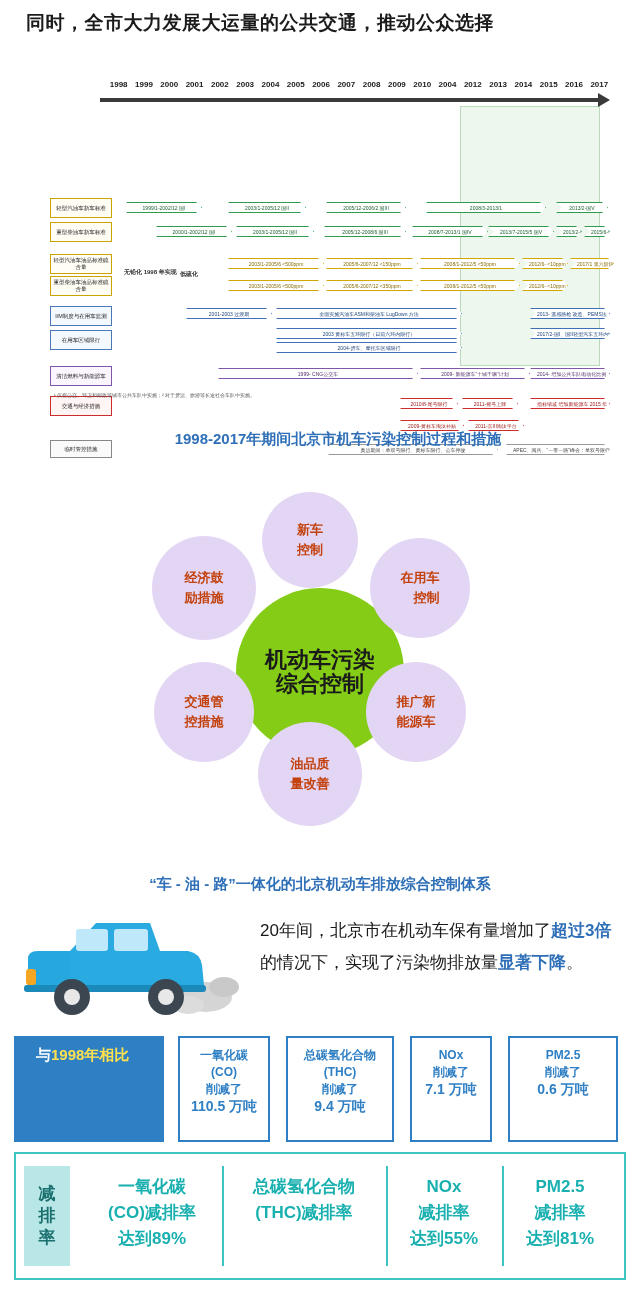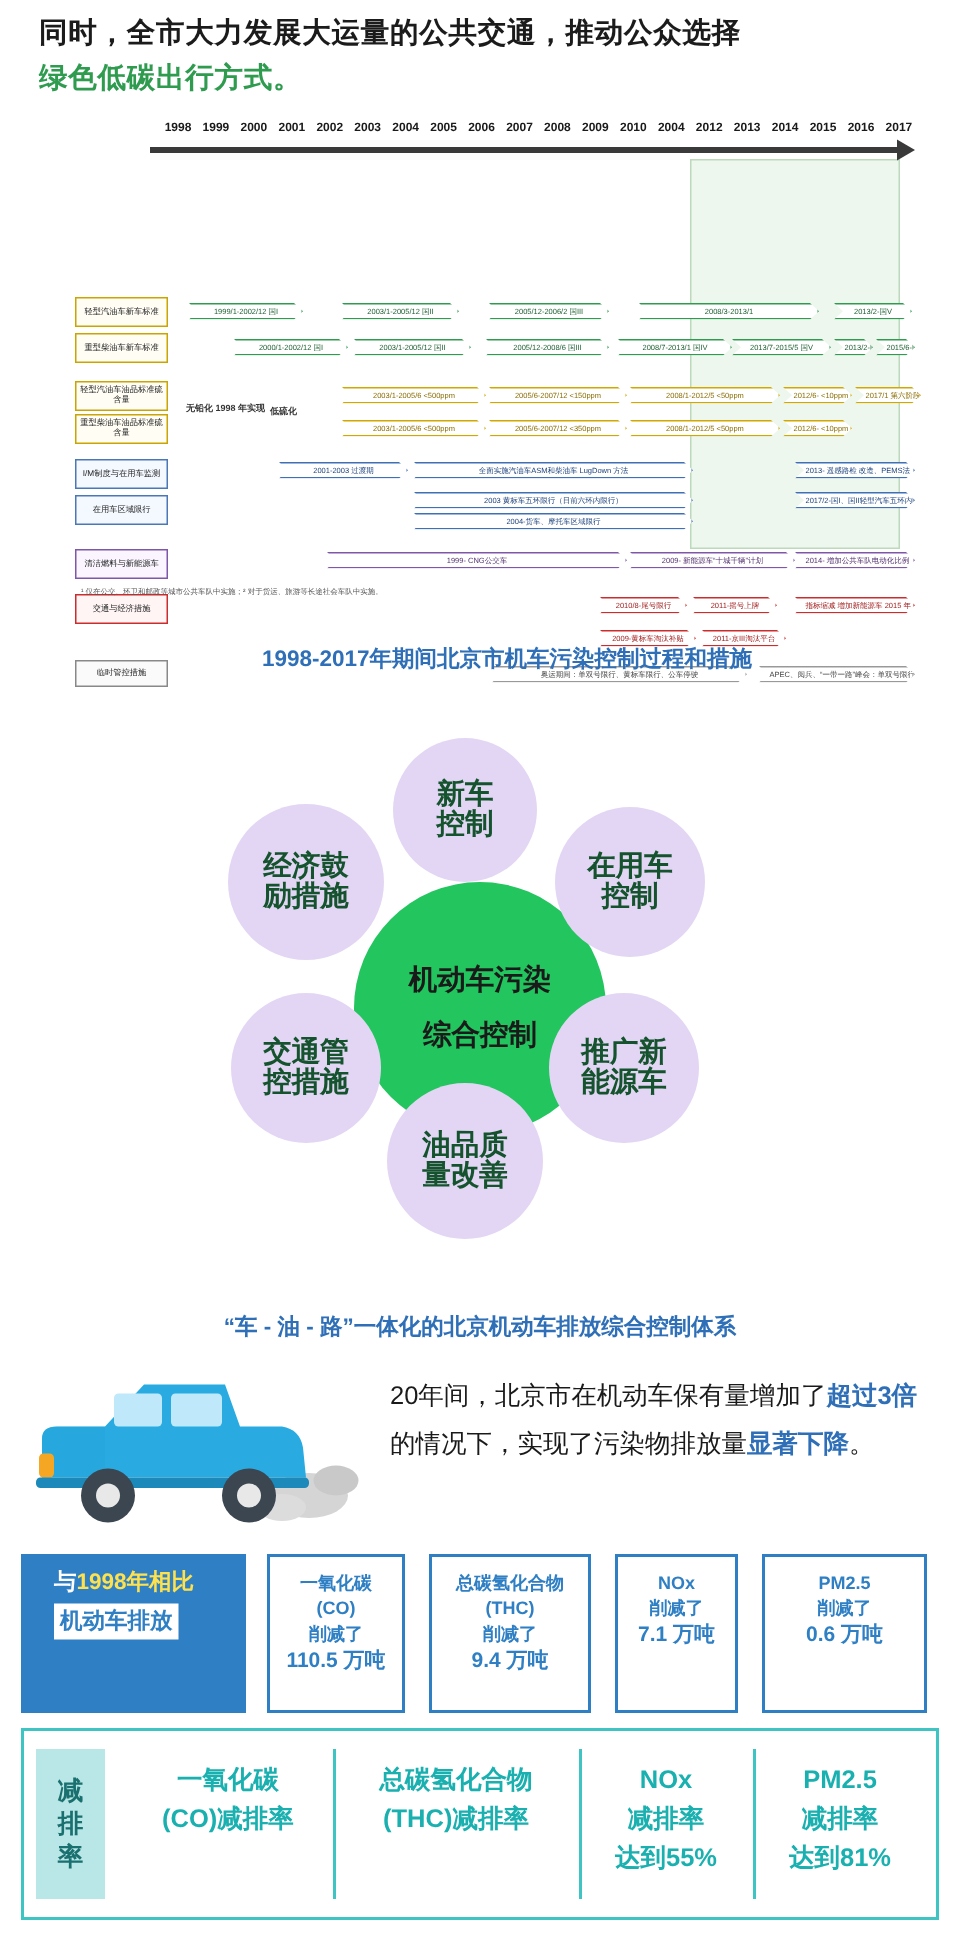--- a/index.html
+++ b/index.html
@@ -107,32 +107,32 @@
 
   
   .flower {
     position: absolute; left: 0; top: 470px; width: 640px; height: 380px;
   }
   .petal {
     position: absolute;
     border-radius: 50%;
     background: #e3d6f4;
     display: flex; align-items: center; justify-content: center;
-    text-align: center;
-    font-size: 19px; font-weight: bold; color: #14532d;
+    text-align: right;
+    font-size: 13px; font-weight: bold; color: #c2410c;
     line-height: 20px;
   }
   .center-circle {
     position: absolute;
     left: 236px; top: 118px; width: 168px; height: 168px;
     border-radius: 50%;
-    background: #22c55e;
+    background: #84cc16;
     display: flex; align-items: center; justify-content: center;
     text-align: center;
-    font-size: 19px; font-weight: bold; color: #1a1a1a; line-height: 37px;
+    font-size: 22px; font-weight: bold; color: #1a1a1a; line-height: 24px;
   }
   .flower-caption {
     position: absolute; left: 0; top: 875px; width: 640px;
     text-align: center; font-size: 15px; color: #2e6fb7; font-weight: bold;
   }
 
   
   .car-sec { position: absolute; left: 0; top: 905px; width: 640px; height: 130px; }
   .car-text {
     position: absolute; left: 260px; top: 10px; width: 364px;
@@ -181,21 +181,20 @@
   }
   .rr-div {
     position: absolute; top: 14px; width: 2px; height: 100px; background: #3fc4c4;
   }
 </style>
 </head>
 <body>
 
 <div class="intro">
   <span>同时，全市大力发展大运量的公共交通，推动公众选择</span><br>
-  <span class="green">绿色低碳出行方式。</span>
 </div>
 
 <div class="timeline-wrap">
   <div class="tl-green-zone"></div>
   <div class="tl-years" id="tl-years">
       <span>1998</span>
       <span>1999</span>
       <span>2000</span>
       <span>2001</span>
       <span>2002</span>
@@ -319,21 +318,20 @@
     <circle cx="156" cy="90" r="8" fill="#e8e8e8"></circle>
   </svg>
   <div class="car-text">
     <span id="car-text-holder"><span>20年间，北京市在机动车保有量增</span><span>加了</span><span class="hl">超过3倍</span><span>的情况下，实现了污</span><span>染物排放量</span><span class="hl">显著下降</span><span>。</span></span>
   </div>
 </div>
 
 <div class="em-row">
   <div class="em-left">
     <div>与<span class="yellowtxt" id="em-y1">1998年相比</span></div>
-    <div><span class="white-box" id="em-y3">机动车排放</span></div>
   </div>
   <div id="em-cards">
       <div class="em-card" style="left: 178px; width: 92px;">
         <div>一氧化碳<br>(CO)</div>
         <div>削减了</div>
         <div class="big">110.5 万吨</div>
       </div>
       <div class="em-card" style="left: 286px; width: 108px;">
         <div>总碳氢化合物<br>(THC)</div>
         <div>削减了</div>
@@ -353,20 +351,21 @@
 </div>
 
 <div class="rr-row">
   <div class="rr-outer"></div>
   <div class="rr-left">
       <span id="rr-left-text">减<br>排<br>率</span>
     </div>
   <div id="rr-cells">
       <div class="rr-cell" style="left: 84px; width: 136px;">
         <div>一氧化碳<br>(CO)减排率</div>
+        <div>达到89%</div>
       </div>
       <div class="rr-div" style="left: 222px;"></div>
       <div class="rr-cell" style="left: 224px; width: 160px;">
         <div>总碳氢化合物<br>(THC)减排率</div>
       </div>
       <div class="rr-div" style="left: 386px;"></div>
       <div class="rr-cell" style="left: 388px; width: 112px;">
         <div>NOx<br>减排率</div>
         <div>达到55%</div>
       </div>

